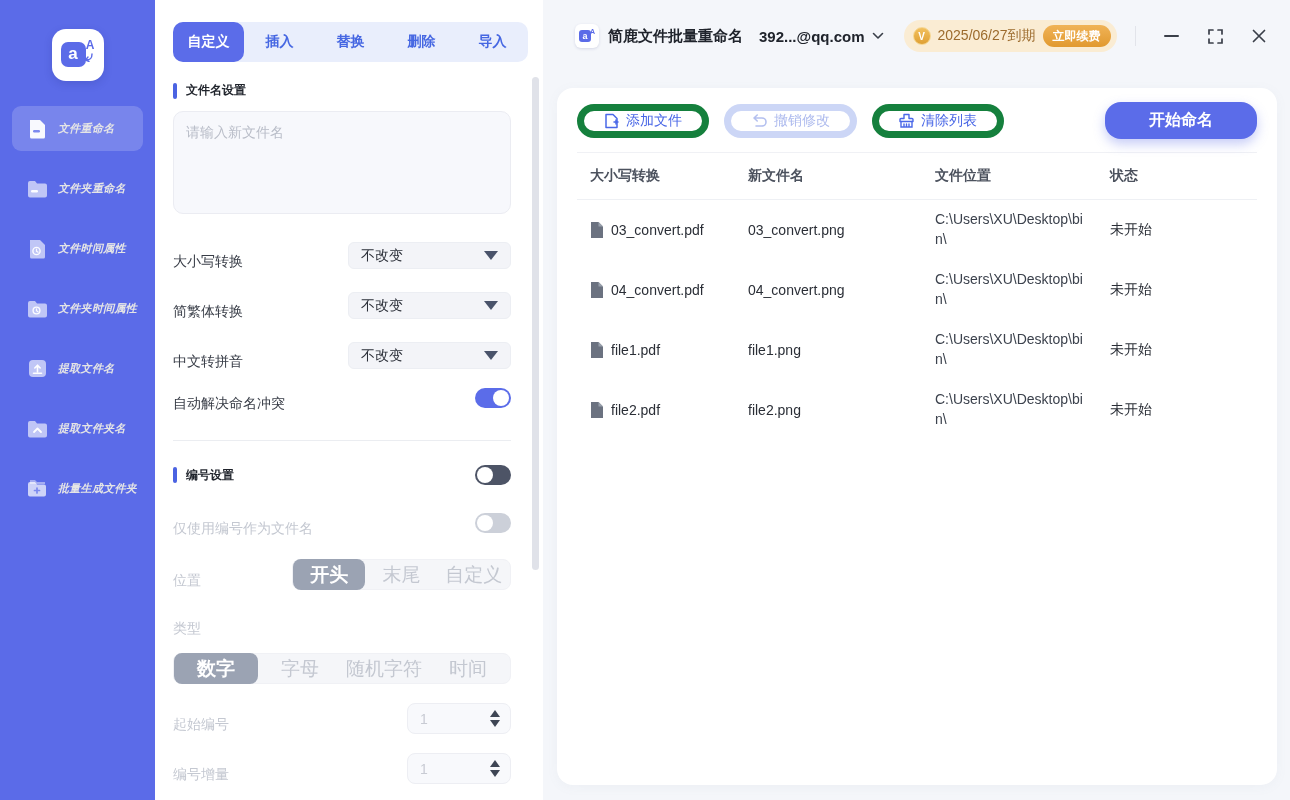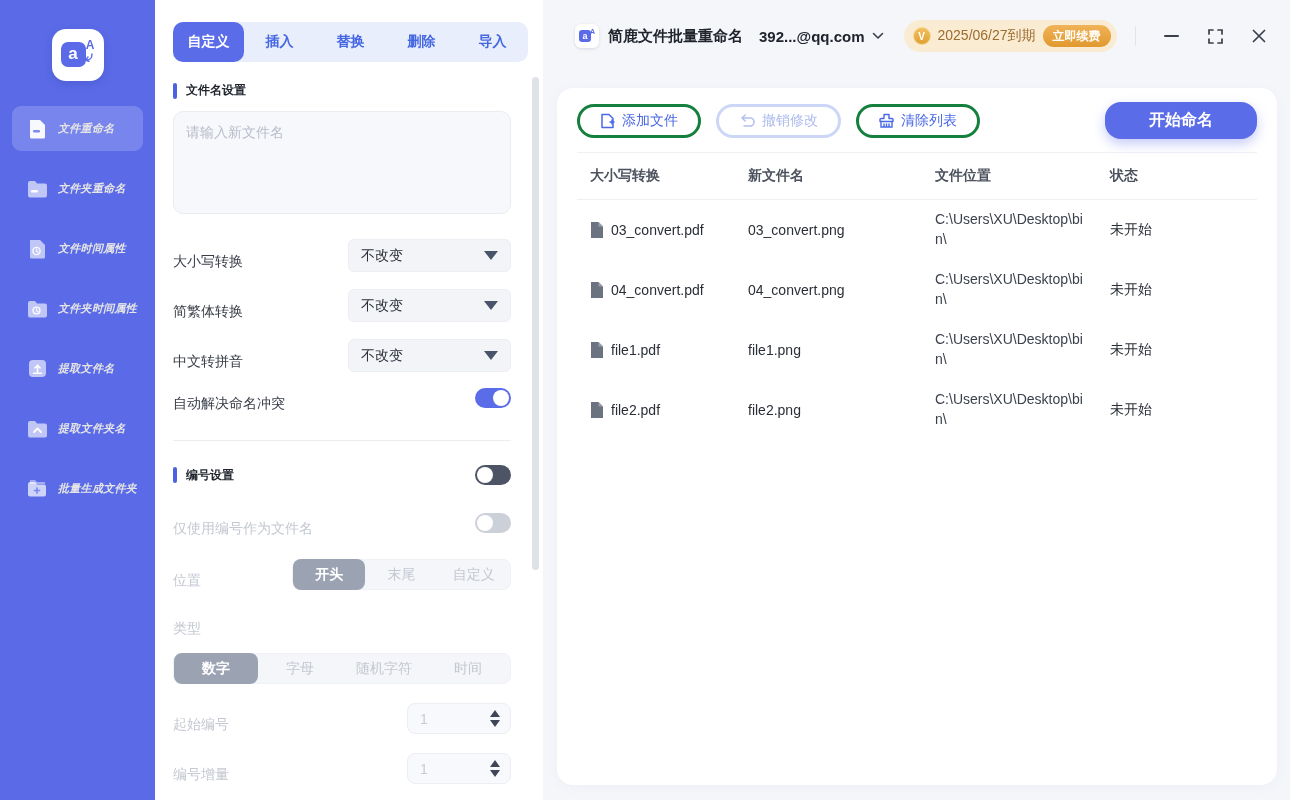--- a/index.html
+++ b/index.html
@@ -27,32 +27,32 @@
   .sec-head { display:flex; align-items:center; margin-top:20px; }
   .sec-bar { width:4px; height:16px; background:#4b63e2; border-radius:2px; margin-right:9px; }
   .sec-title { font-size:12px; font-weight:bold; color:#1f232b; }
   .sec-head .spacer { flex:1; }
   textarea.newname { width:100%; height:103px; margin-top:12px; background:#f7f8fc; border:1px solid #ebecf2; border-radius:10px; resize:none; padding:12px 12px; font-size:14px; font-family:inherit; color:#2b2f38; outline:none; }
   textarea.newname::placeholder { color:#b9bdc8; }
   .frow { display:flex; align-items:center; justify-content:space-between; height:31px; }
   .frow.mt1 { margin-top:22px; } .frow.mt2 { margin-top:19px; }
   .flabel { font-size:14px; color:#383d47;margin-top:12px; }
   .flabel.dim, .dim { color:#c4c8d1; }
-  .dropdown { width:163px; height:33px; background:#f3f4f8; border:1px solid #eceef3; border-radius:6px; display:flex; align-items:center; justify-content:space-between; padding:0 12px; cursor:pointer; }
+  .dropdown { width:163px; height:27px; background:#f3f4f8; border:1px solid #eceef3; border-radius:6px; display:flex; align-items:center; justify-content:space-between; padding:0 12px; cursor:pointer; }
   .dd-value { font-size:14px; color:#2b2f38; }
   .caret { width:0; height:0; border-left:7px solid transparent; border-right:7px solid transparent; border-top:9px solid #49536a; }
   .toggle { width:36px; height:20px; border-radius:10px; position:relative; cursor:pointer; }
   .toggle .knob { width:16px; height:16px; background:#fff; border-radius:50%; position:absolute; top:2px; }
   .toggle.on { background:#5b6ce9; } .toggle.on .knob { right:2px; }
   .toggle.off-dark { background:#4d5466; } .toggle.off-dark .knob { left:2px; }
   .toggle.off-light { background:#ccd0d9; } .toggle.off-light .knob { left:2px; }
   .divider { height:1px; background:#ebedf1; margin-top:30px; }
   .toggle-row { display:flex; align-items:center; justify-content:space-between; margin-top:15px; height:24px; }
   .segmented { background:#f5f6f9; border:1px solid #f0f1f5; border-radius:8px; height:31px; display:flex; align-items:center; }
-  .segmented .seg { font-size:14px; color:#c4c8d1; display:flex; align-items:center; justify-content:center; height:31px; border-radius:8px; cursor:pointer; }
+  .segmented .seg { font-size:19px; color:#c4c8d1; display:flex; align-items:center; justify-content:center; height:31px; border-radius:8px; cursor:pointer; }
   .segmented .seg.active { background:#9ba3b3; color:#fff; font-weight:bold; }
   .seg-pos { width:219px; } .seg-pos .seg { flex:1; }
   .seg-type { width:100%; margin-top:15px; } .seg-type .seg { flex:1; }
   .type-label { margin-top:30px; font-size:14px; }
   .num-input { width:104px; height:31px; background:#f8f9fc; border:1px solid #edeef3; border-radius:8px; display:flex; align-items:center; justify-content:space-between; padding:0 10px 0 12px; }
   .num-val { font-size:14px; color:#c8cbd3; }
   .spin { display:flex; flex-direction:column; gap:3px; cursor:pointer; }
   .spin .up { width:0;height:0;border-left:5px solid transparent;border-right:5px solid transparent;border-bottom:7px solid #3e4554; }
   .spin .dn { width:0;height:0;border-left:5px solid transparent;border-right:5px solid transparent;border-top:7px solid #3e4554; }
   .scroll-thumb { position:absolute; right:4px; top:77px; width:7px; height:493px; background:#e0e2e9; border-radius:4px; cursor:pointer; }
@@ -70,21 +70,21 @@
   .medal { width:18px; height:18px; border-radius:50%; background:linear-gradient(#f2c05e,#dfa034); color:#fff; font-size:10px; font-weight:bold; text-align:center; line-height:18px; border:1px solid #f6d792; }
   .license-text { font-size:14px; color:#9c6b2d; }
   .renew-btn { height:22px; border:none; background:linear-gradient(#f0b357,#e1992f); color:#fff; font-size:12px; font-weight:bold; border-radius:12px; padding:0 10px; cursor:pointer; font-family:inherit; }
   .win-sep { width:1px; height:20px; background:#e2e4ea; margin-left:14px; }
   .win-controls { margin-left:auto; display:flex; align-items:center; gap:26px; margin-right:22px; }
   .win-btn { cursor:pointer; display:flex; align-items:center; justify-content:center; width:18px; height:18px; }
   .minus-line { width:15px; height:2px; background:#3a3f49; border-radius:1px; }
 
   .card { background:#fff; border-radius:16px; margin:16px 13px 15px 14px; height:697px; position:relative; padding:16px 20px 0 20px; box-shadow:0 2px 12px rgba(120,130,160,.06); }
   .toolbar { display:flex; gap:15px; }
-  .tool-btn { height:34px; border-radius:17px; border:3px solid #15803d; background:#fff; color:#4866e6; font-size:14px; display:flex; align-items:center; gap:7px; padding:0 20px; cursor:pointer; font-family:inherit; }
+  .tool-btn { height:34px; border-radius:17px; border:7px solid #15803d; background:#fff; color:#4866e6; font-size:14px; display:flex; align-items:center; gap:7px; padding:0 20px; cursor:pointer; font-family:inherit; }
   .tool-btn.disabled { border-color:#ccd6f6; color:#aebbee; }
   .start-btn { position:absolute; top:14px; right:20px; width:152px; height:37px; background:#5b6ce9; border:none; border-radius:16px; color:#fff; font-size:16px; font-weight:bold; cursor:pointer; font-family:inherit; box-shadow:0 5px 12px rgba(91,108,233,.35); }
   .thead { display:grid; grid-template-columns:158px 187px 175px 1fr; margin-top:14px; height:48px; align-items:center; border-top:1px solid #f0f1f5; border-bottom:1px solid #eef0f4; padding-left:13px; }
   .thead .th { font-size:14px; font-weight:bold; color:#4c525e; }
   .trow { display:grid; grid-template-columns:158px 187px 175px 1fr; height:60px; align-items:center; padding-left:13px; cursor:pointer; }
   .cell-orig { display:flex; align-items:center; gap:8px; }
   .cell-orig .fname { font-size:14px; color:#2a2e36; width:96px; word-break:break-all; line-height:1.35; }
   .cell-new { font-size:14px; color:#2a2e36; }
   .cell-path { font-size:14px; color:#3c424d; width:150px; word-break:break-all; line-height:1.4; }
   .cell-status { font-size:14px; color:#2a2e36; }

